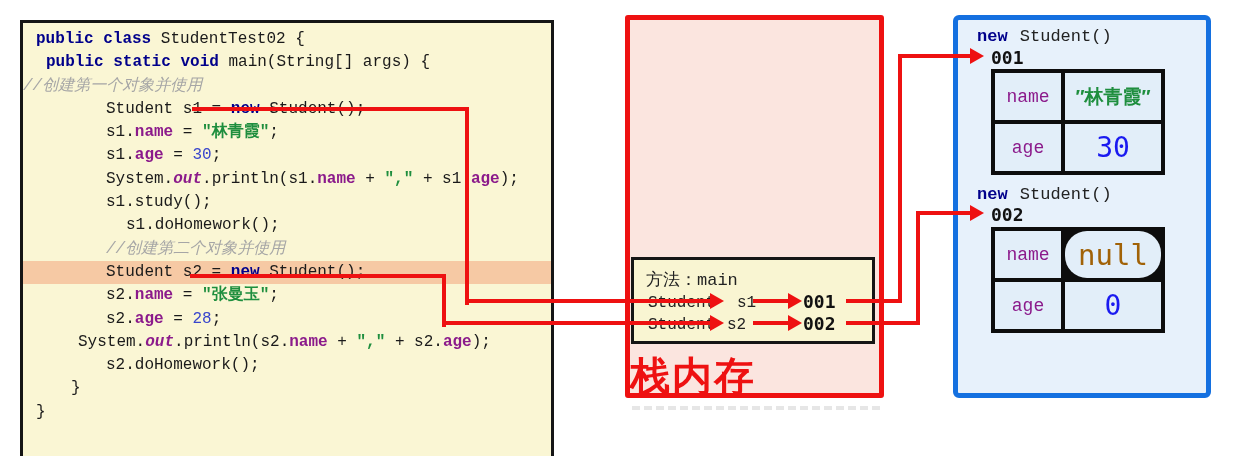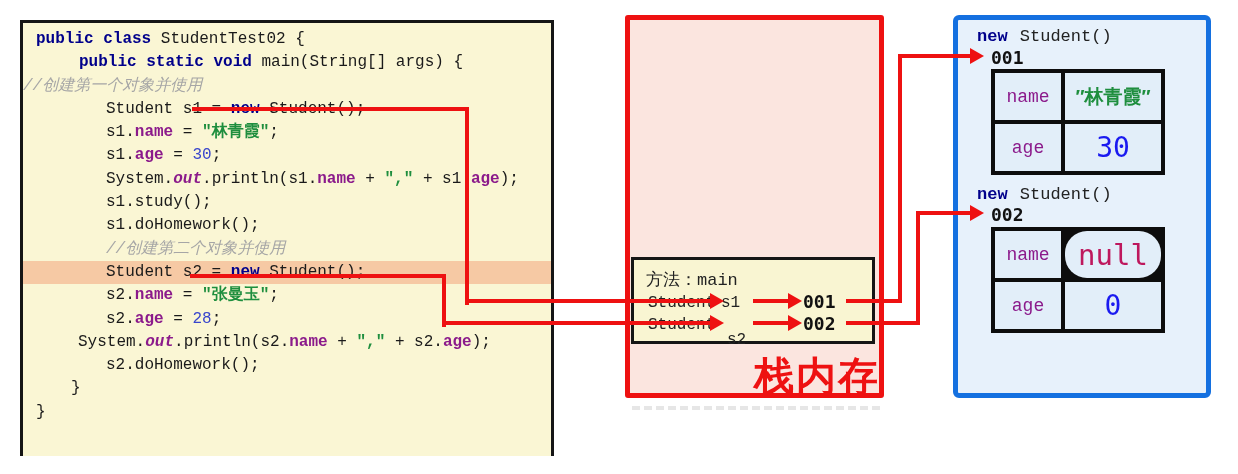--- a/index.html
+++ b/index.html
@@ -54,21 +54,21 @@
   }
   .frame-txt{
     position:absolute;z-index:3;font-family:"Liberation Mono","DejaVu Sans Mono",monospace;
     font-size:16px;color:#222;line-height:18px;
   }
   .frame-addr{
     position:absolute;z-index:3;font-family:"DejaVu Sans Mono",monospace;
     font-size:18px;font-weight:bold;color:#111;line-height:20px;
   }
   .panel-title{
-    position:absolute;text-align:right;font-size:40px;font-weight:900;
+    position:absolute;text-align:left;font-size:40px;font-weight:900;
     letter-spacing:2px;z-index:3;font-family:"DejaVu Sans",sans-serif;
   }
   .stack-title{left:630px;top:349px;width:250px;color:var(--red);}
   .heap-title{left:958px;top:343px;width:248px;color:var(--heap-title);}
   
   .heap-panel{
     position:absolute;left:953px;top:15px;width:248px;height:373px;
     background:var(--heap-bg);border:5px solid var(--heap-border);border-radius:6px;z-index:1;
   }
   .heap-header{
@@ -83,21 +83,21 @@
   .heap-table{
     position:absolute;display:grid;grid-template-columns:66px 96px;
     grid-auto-rows:47px;gap:4px;background:#0d0d0d;border:4px solid #0d0d0d;z-index:3;
   }
   .heap-cell{
     background:var(--cell-bg);display:flex;align-items:center;justify-content:center;
   }
   .fld-name{font-family:"Liberation Mono","DejaVu Sans Mono",monospace;font-size:18px;color:var(--member);}
   .val-string{font-size:19px;font-weight:bold;color:var(--string);font-family:"Liberation Sans",sans-serif;}
   .val-number{font-family:"DejaVu Sans Mono",monospace;font-size:28px;color:#1A1AF0;}
-  .val-null{font-family:"DejaVu Sans Mono",monospace;font-size:29px;color:#be185d;border-radius:22px;}
+  .val-null{font-family:"DejaVu Sans Mono",monospace;font-size:29px;color:#a16207;border-radius:22px;}
   
   .hline,.vline{position:absolute;background:var(--red);z-index:10;}
   .hline{height:4px;}
   .vline{width:4px;}
   .ahead{
     position:absolute;width:0;height:0;z-index:10;
     border-top:8px solid transparent;border-bottom:8px solid transparent;
     border-left:14px solid var(--red);
   }
   .dashes{
@@ -105,48 +105,48 @@
     border-top:4px dashed #E6E6E6;z-index:0;
   }
 </style>
 </head>
 <body>
 
 <div id="canvas">
 
   <div class="code-panel" id="code-lines">
       <div class="code-line" style="padding-left: 13px;"><span class="seg-kw">public class </span><span class="seg-pl">StudentTest02 {</span></div>
-      <div class="code-line" style="padding-left: 56px;"><span class="seg-kw">public static void </span><span class="seg-pl">main(String[] args) {</span></div>
+      <div class="code-line" style="padding-left: 23px;"><span class="seg-kw">public static void </span><span class="seg-pl">main(String[] args) {</span></div>
       <div class="code-line" style=""><span class="seg-cm">//创建第一个对象并使用</span></div>
       <div class="code-line" style="padding-left: 83px;"><span class="seg-pl">Student s1 = </span><span class="seg-kw">new</span><span class="seg-pl"> Student();</span></div>
       <div class="code-line" style="padding-left: 83px;"><span class="seg-pl">s1.</span><span class="seg-mb">name</span><span class="seg-pl"> = </span><span class="seg-st">″林青霞″</span><span class="seg-pl">;</span></div>
       <div class="code-line" style="padding-left: 83px;"><span class="seg-pl">s1.</span><span class="seg-mb">age</span><span class="seg-pl"> = </span><span class="seg-nm">30</span><span class="seg-pl">;</span></div>
       <div class="code-line" style="padding-left: 83px;"><span class="seg-pl">System.</span><span class="seg-mbi">out</span><span class="seg-pl">.println(s1.</span><span class="seg-mb">name</span><span class="seg-pl"> + </span><span class="seg-st">″,″</span><span class="seg-pl"> + s1.</span><span class="seg-mb">age</span><span class="seg-pl">);</span></div>
       <div class="code-line" style="padding-left: 83px;"><span class="seg-pl">s1.study();</span></div>
-      <div class="code-line" style="padding-left: 83px;"><span class="seg-pl">s1.doHomework();</span></div>
+      <div class="code-line" style="padding-left: 83px; margin-left: 20px;"><span class="seg-pl">s1.doHomework();</span></div>
       <div class="code-line" style="padding-left: 83px;"><span class="seg-cm">//创建第二个对象并使用</span></div>
       <div class="code-line hl" style="padding-left: 83px;"><span class="seg-pl">Student s2 = </span><span class="seg-kw">new</span><span class="seg-pl"> Student();</span></div>
       <div class="code-line" style="padding-left: 83px;"><span class="seg-pl">s2.</span><span class="seg-mb">name</span><span class="seg-pl"> = </span><span class="seg-st">″张曼玉″</span><span class="seg-pl">;</span></div>
       <div class="code-line" style="padding-left: 83px;"><span class="seg-pl">s2.</span><span class="seg-mb">age</span><span class="seg-pl"> = </span><span class="seg-nm">28</span><span class="seg-pl">;</span></div>
       <div class="code-line" style="padding-left: 55px;"><span class="seg-pl">System.</span><span class="seg-mbi">out</span><span class="seg-pl">.println(s2.</span><span class="seg-mb">name</span><span class="seg-pl"> + </span><span class="seg-st">″,″</span><span class="seg-pl"> + s2.</span><span class="seg-mb">age</span><span class="seg-pl">);</span></div>
       <div class="code-line" style="padding-left: 83px;"><span class="seg-pl">s2.doHomework();</span></div>
       <div class="code-line" style="padding-left: 48px;"><span class="seg-pl">}</span></div>
       <div class="code-line" style="padding-left: 13px;"><span class="seg-pl">}</span></div>
     </div>
 
   <div class="stack-panel"></div>
   <div class="stack-frame"></div>
   <div class="frame-label">方法：main</div>
 
   <span class="frame-txt" style="left:648px;top:294px;">Student</span>
-  <span class="frame-txt" style="left:721px;top:294px;">s1</span>
+  <span class="frame-txt" style="left:737px;top:294px;">s1</span>
   <span class="frame-addr" style="left:803px;top:292px;">001</span>
 
   <span class="frame-txt" style="left:648px;top:316px;">Student</span>
-  <span class="frame-txt" style="left:727px;top:331px;text-align:center;">s2</span>
+  <span class="frame-txt" style="left:727px;top:316px;text-align:center;">s2</span>
   <span class="frame-addr" style="left:803px;top:314px;">002</span>
 
   <div class="panel-title stack-title">栈内存</div>
   <div class="dashes"></div>
 
   <div class="heap-panel"></div>
 
   <div class="heap-header" style="left:977px;top:27px;">
     <span class="seg-kw">new</span><span> Student()</span>
   </div>

